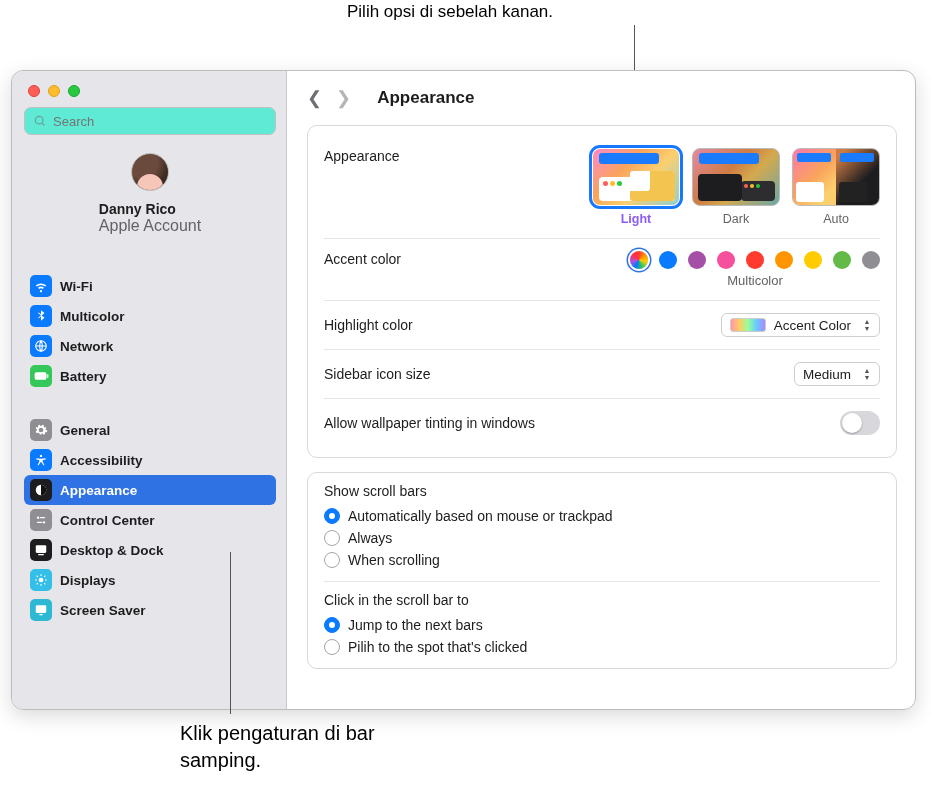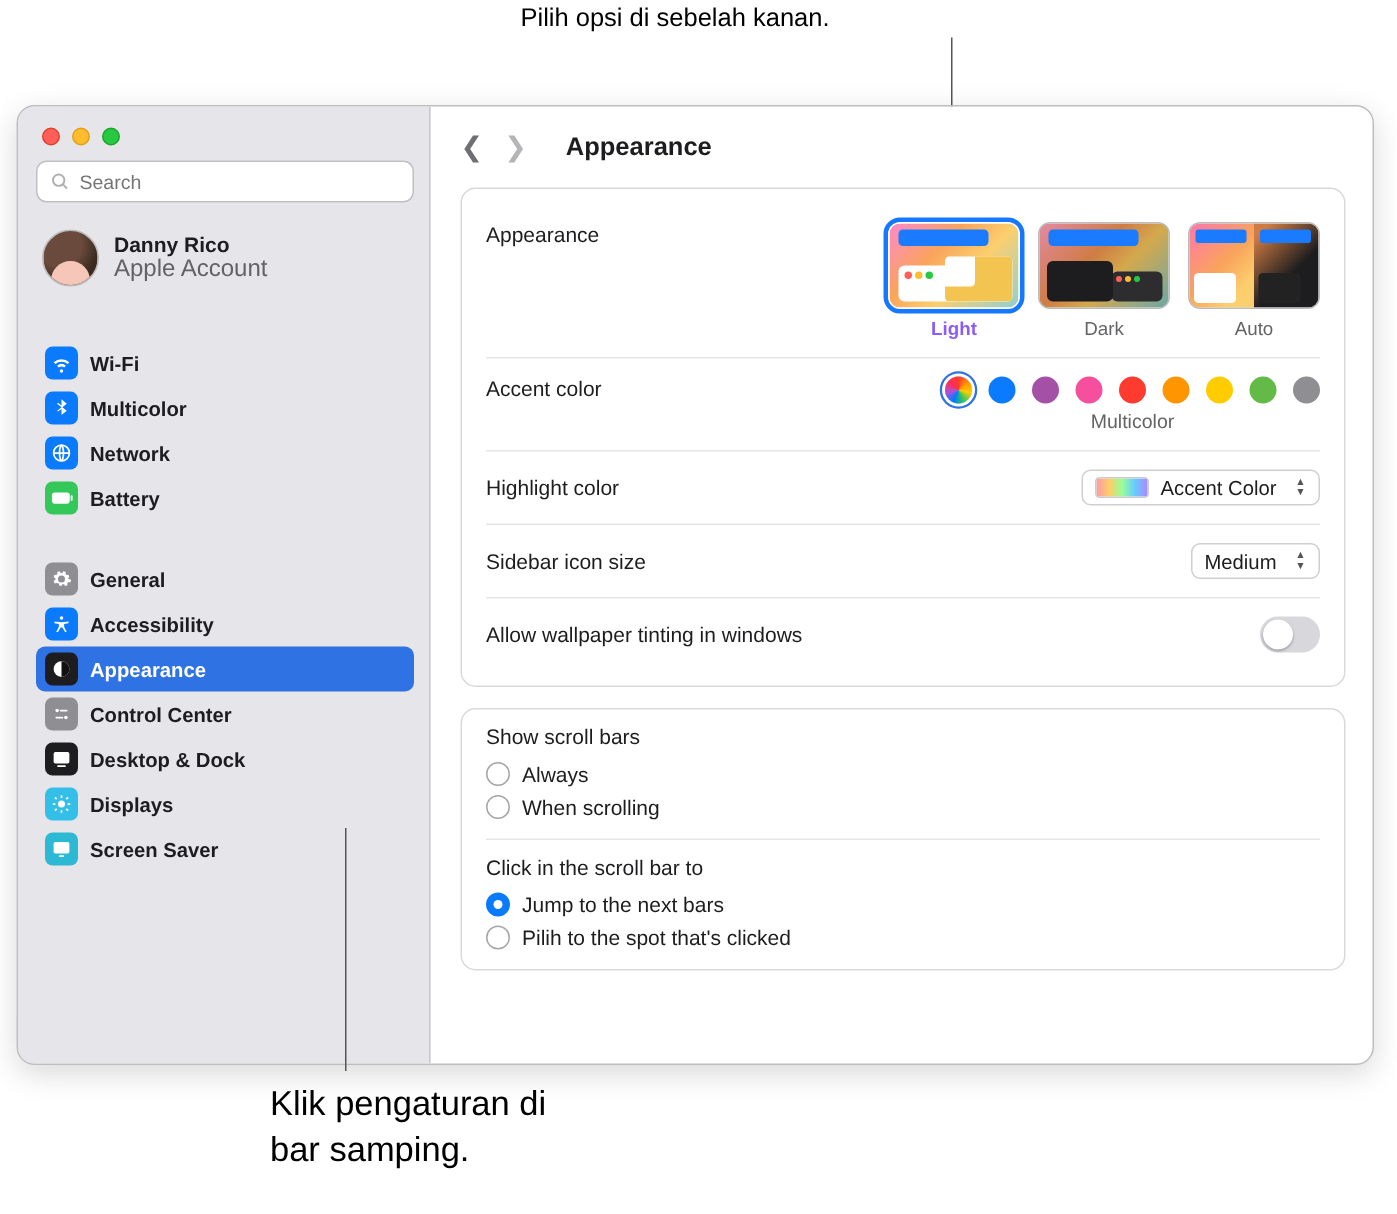--- a/index.html
+++ b/index.html
@@ -49,34 +49,35 @@
   }
 
   .traffic-lights { display:flex; gap:8px; padding:4px 0 10px 4px; }
   .tl { width:12px; height:12px; border-radius:50%; }
   .tl.red{background:#ff5f57;border:0.5px solid #e33e32;}
   .tl.yellow{background:#febc2e;border:0.5px solid #e1a116;}
   .tl.green{background:#28c840;border:0.5px solid #17a62b;}
 
   .search {
     display:flex; align-items:center;
-    background:#ffffff;
+    background:#5eead4;
     border:1px solid #c0c0c3;
     border-radius:7px;
     height:28px; padding:0 8px;
     margin-bottom:14px;
   }
   .search input{
     background:transparent;border:0;outline:0;font-size:13px;color:#555;flex:1;margin-left:6px;
   }
   .search svg{opacity:.55;}
 
   .account {
     display:flex; align-items:center; gap:10px;
     padding:4px 4px 12px 4px;
+    flex-direction:column;
   }
   .avatar{
     width:38px;height:38px;border-radius:50%;
     background: radial-gradient(circle at 30% 25%, #6a4a3c 0 40%, #3a2a20 70%);
     border:1px solid #bbb;
     display:flex;align-items:flex-end;justify-content:center;overflow:hidden;
   }
   .avatar::after{content:"";width:26px;height:16px;background:#f6c6b9;border-radius:13px 13px 0 0;}
   .acct-name{font-weight:600;font-size:14px;}
   .acct-sub{font-size:16px;color:#636366;}
@@ -192,21 +193,21 @@
   }
   .radio.on{border-color:#0a7aff;background:#0a7aff;}
   .radio.on::after{content:"";width:6px;height:6px;background:#fff;border-radius:50%;}
 
   .divider{border:none;border-top:1px solid #e5e5e8;margin:10px 0;}
 
   .callout-bot-line{
     position:absolute;left:230px;top:552px;width:1px;height:162px;background:#555;
   }
   .callout-bot{
-    position:absolute;left:180px;top:720px;width:220px;font-size:23px;color:#000;
+    position:absolute;left:180px;top:720px;width:220px;font-size:20px;color:#000;
     text-align:left;line-height:1.35;
   }
 </style>
 </head>
 <body>
 
 <div class="callout-top">Pilih opsi di sebelah kanan.</div>
 <div class="callout-top-line"></div>
 
 <div class="window">
@@ -418,20 +419,24 @@
       <div class="row">
         <div class="row-label">Allow wallpaper tinting in windows</div>
         <div class="switch"></div>
       </div>
     </div>
 
     <div class="card">
       <div class="section-head">Show scroll bars</div>
       <div id="sb-opts">
           <div class="radio-line">
+            <div class="radio on"></div>
+            <span>Automatically based on mouse or trackpad</span>
+          </div>
+          <div class="radio-line">
             <div class="radio"></div>
             <span>Always</span>
           </div>
           <div class="radio-line">
             <div class="radio"></div>
             <span>When scrolling</span>
           </div>
         </div>
       <hr class="divider">
       <div class="section-head">Click in the scroll bar to</div>

